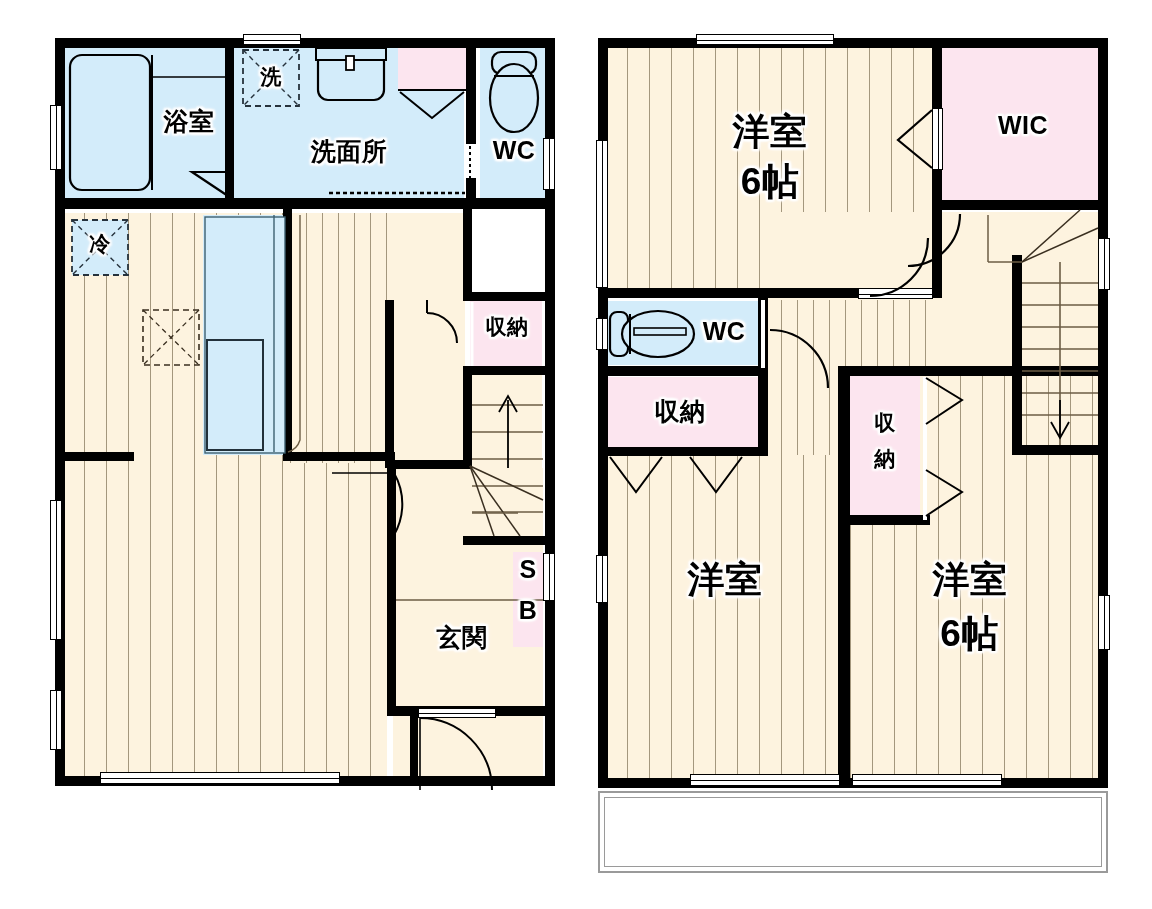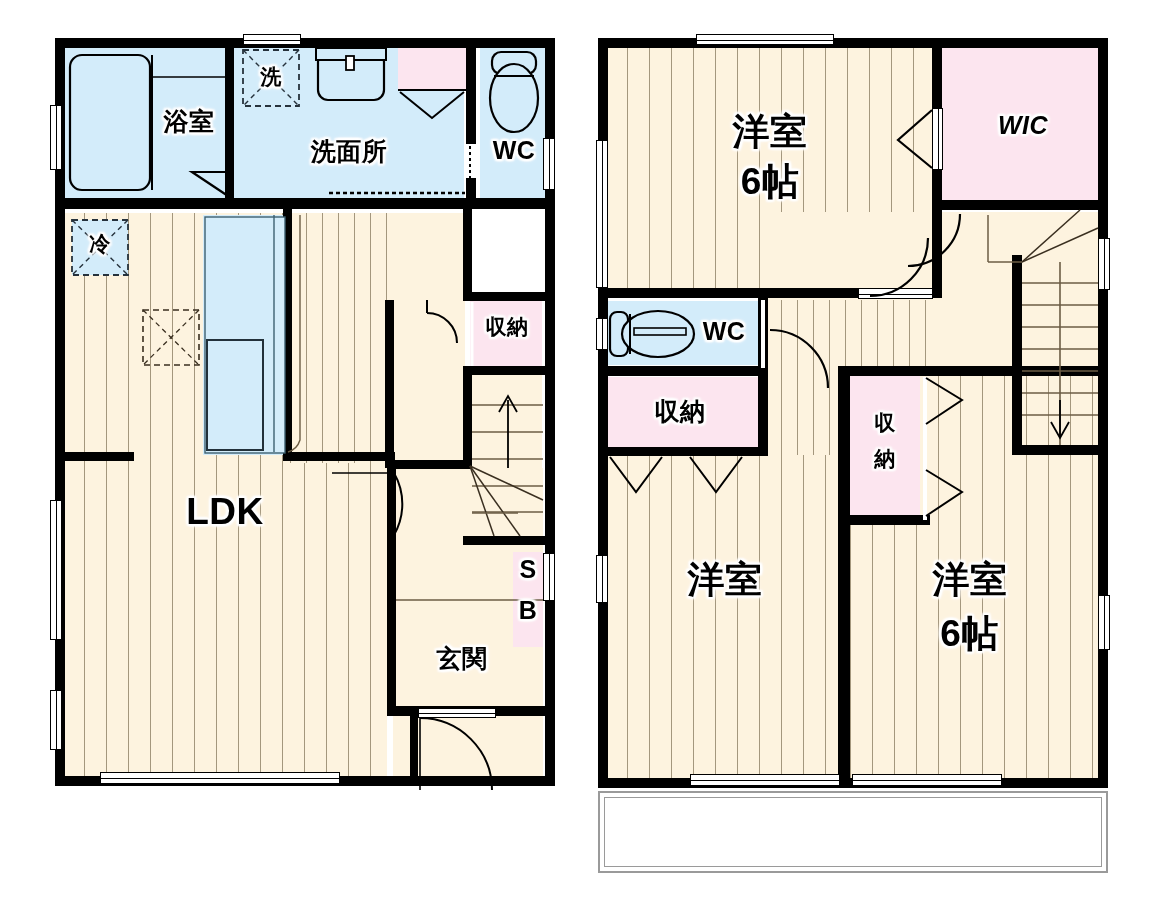--- a/index.html
+++ b/index.html
@@ -206,23 +206,22 @@
       <line x1="396" y1="600" x2="543" y2="600" stroke="#6b5c44" stroke-width="1.6"></line>
 
       <rect x="513" y="552" width="30" height="95" fill="none" stroke="#000" stroke-width="0"></rect>
     </svg>
 
     <div class="lbl l-md" style="left:147px;top:108px;width:84px;">浴室</div>
     <div class="lbl l-sm" style="left:251px;top:66px;width:40px;">洗</div>
     <div class="lbl l-md" style="left:294px;top:138px;width:110px;">洗面所</div>
     <div class="lbl l-md" style="left:484px;top:137px;width:60px;">WC</div>
     <div class="lbl l-sm" style="left:80px;top:233px;width:40px;">冷</div>
-    <div class="lbl l-xl" style="left:160px;top:492px;width:130px;">LDK</div>
     <div class="lbl l-sm" style="left:476px;top:316px;width:62px;">収納</div>
-    <div class="lbl l-md" style="left:420px;top:645px;width:84px;">玄関</div>
+    <div class="lbl l-md" style="left:420px;top:624px;width:84px;">玄関</div>
     <div class="lbl l-md" style="left:515px;top:556px;width:26px;">S</div>
     <div class="lbl l-md" style="left:515px;top:597px;width:26px;">B</div>
   </div>
 
   <div class="ab" style="left:580px;top:0;width:572px;height:909px;">
 
     <div class="ab floor-v" style="left:25px;top:46px;width:330px;height:245px;"></div>
 
     <div class="ab pink" style="left:361px;top:46px;width:160px;height:160px;"></div>
 
@@ -334,21 +333,21 @@
 
       <rect x="30" y="312" width="18" height="44" rx="7" fill="#d3ecfa" stroke="#000" stroke-width="2.2"></rect>
       <ellipse cx="78" cy="334" rx="36" ry="23" fill="#d3ecfa" stroke="#000" stroke-width="2.2"></ellipse>
       <line x1="50" y1="314" x2="50" y2="354" stroke="#000" stroke-width="2"></line>
       <line x1="52" y1="330" x2="108" y2="330" stroke="#000" stroke-width="2" opacity="0"></line>
       <rect x="54" y="328" width="52" height="7" fill="#d3ecfa" stroke="#000" stroke-width="1.6"></rect>
     </svg>
 
     <div class="lbl l-xl" style="left:130px;top:112px;width:120px;">洋室</div>
     <div class="lbl l-xl" style="left:135px;top:162px;width:110px;">6帖</div>
-    <div class="lbl l-md" style="left:388px;top:112px;width:110px;font-style:italic;">WIC</div>
+    <div class="lbl l-md" style="left:388px;top:112px;width:110px;">WIC</div>
     <div class="lbl l-md" style="left:110px;top:318px;width:68px;">WC</div>
     <div class="lbl l-md" style="left:50px;top:398px;width:100px;">収納</div>
     <div class="lbl l-sm" style="left:284px;top:412px;width:42px;">収</div>
     <div class="lbl l-sm" style="left:284px;top:448px;width:42px;">納</div>
     <div class="lbl l-xl" style="left:85px;top:560px;width:120px;">洋室</div>
     <div class="lbl l-xl" style="left:330px;top:560px;width:120px;">洋室</div>
     <div class="lbl l-xl" style="left:332px;top:614px;width:115px;">6帖</div>
   </div>
 
 </div>

